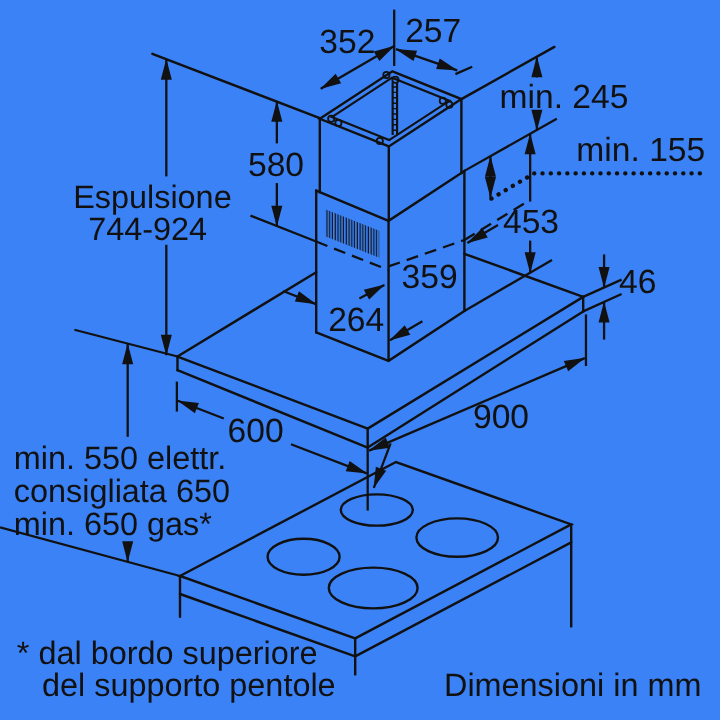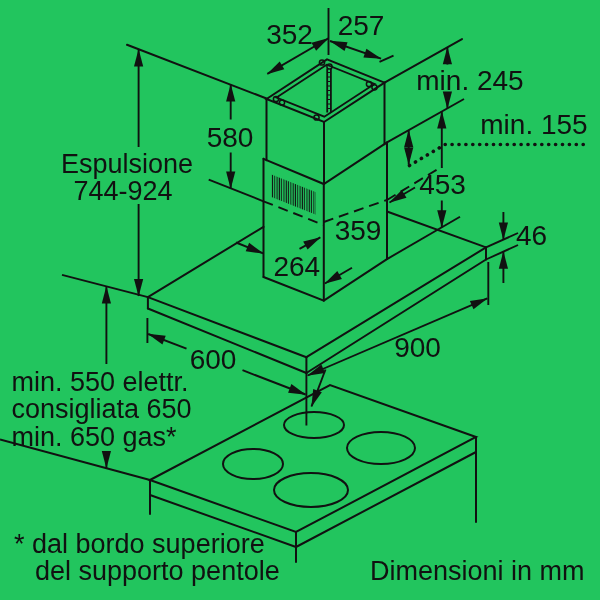--- a/index.html
+++ b/index.html
@@ -1,16 +1,16 @@
 <!DOCTYPE html>
 <html><head>
 <meta charset="utf-8">
 <style>
   html,body{margin:0;padding:0;background:#ffffff;}
-  .page{position:relative;width:600px;height:600px;background:#22c55e;overflow:hidden;}
+  .page{position:relative;width:600px;height:600px;background:#3b82f6;overflow:hidden;}
   svg{position:absolute;left:0;top:0;}
   text{font-family:"Liberation Sans","DejaVu Sans",sans-serif;fill:#111111;}
   .dim{font-size:28px;}
   .par{font-size:27px;}
   .ln{stroke:#111111;stroke-width:2;fill:none;stroke-linecap:round;}
   .thin{stroke:#111111;stroke-width:1.8;fill:none;}
   .dimln{stroke:#111111;stroke-width:1.9;fill:none;}
   .dash{stroke:#111111;stroke-width:1.9;fill:none;stroke-dasharray:10 6;}
   .dots{stroke:#111111;stroke-width:3.6;fill:none;stroke-dasharray:0.1 6.8;stroke-linecap:round;}
   .hole{stroke:#111111;stroke-width:1.5;fill:none;}

